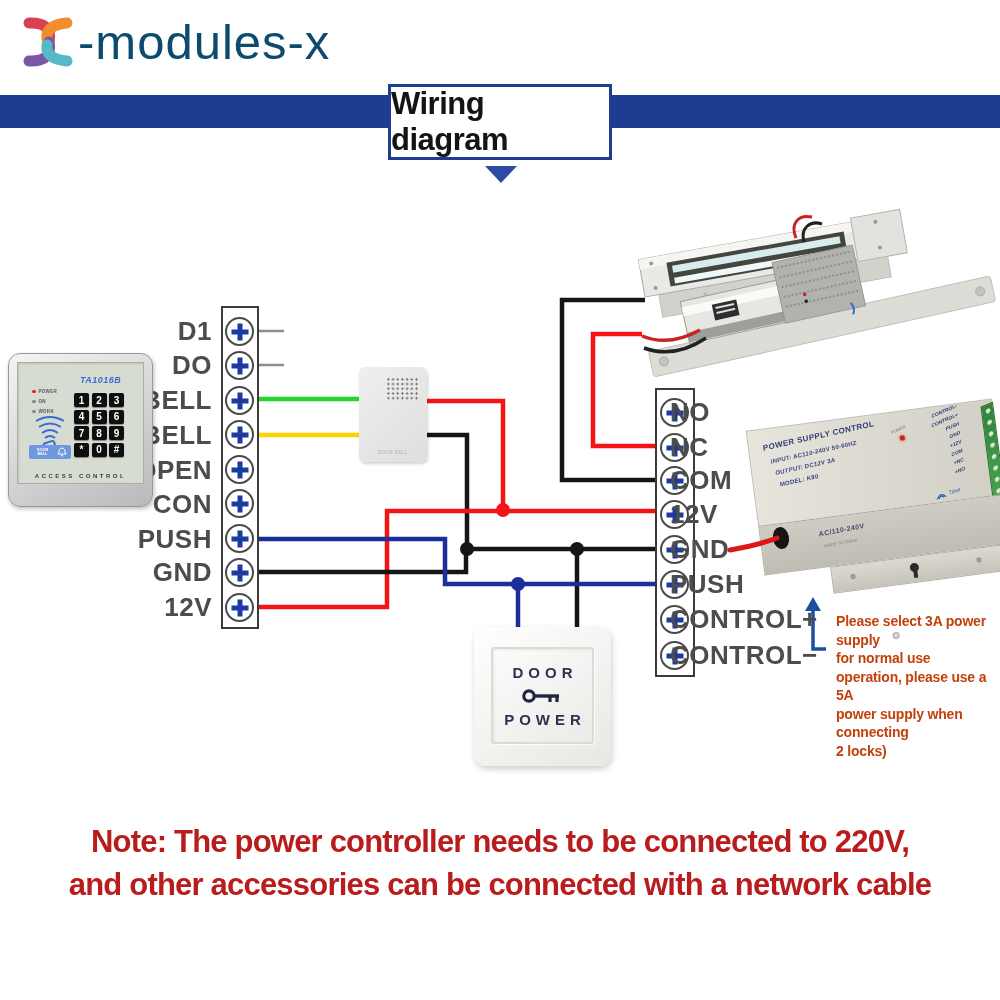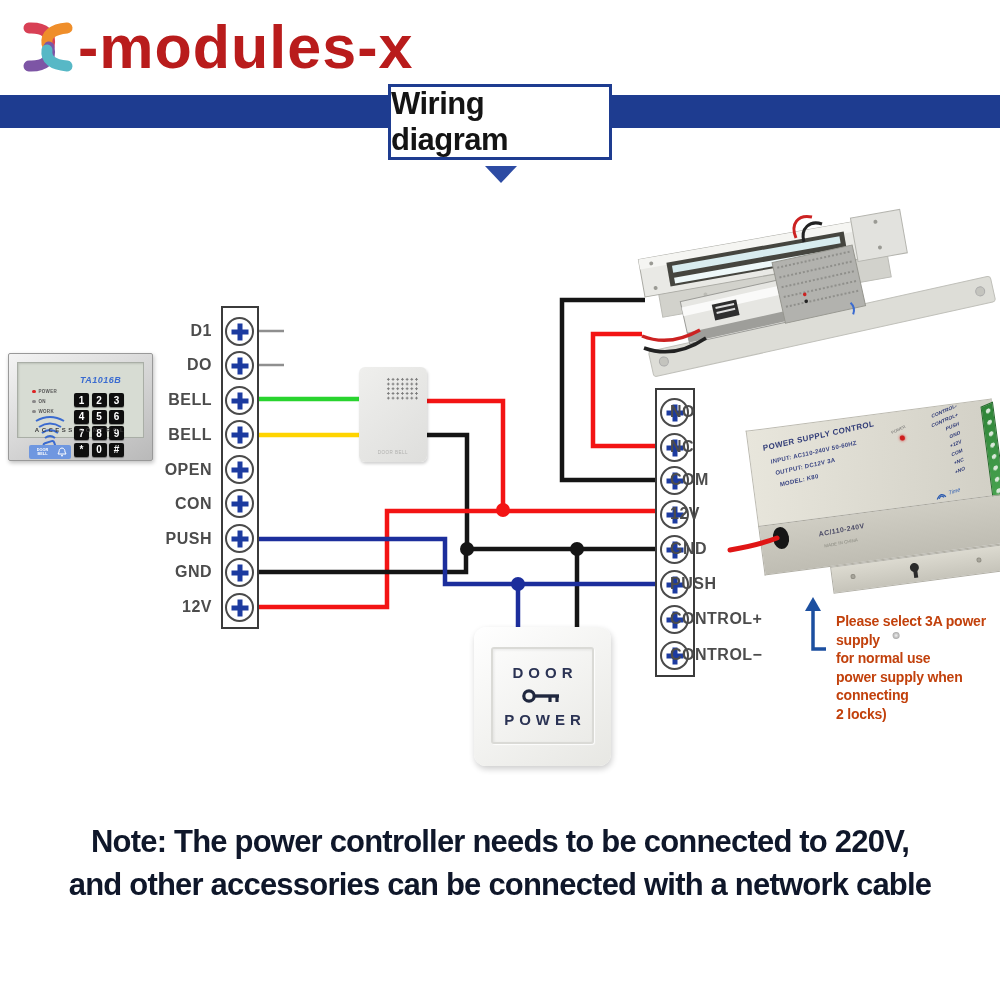--- a/index.html
+++ b/index.html
@@ -1,56 +1,56 @@
 <!DOCTYPE html>
 <html><head>
 <meta charset="utf-8">
 <style>
   html,body{margin:0;padding:0;background:#fff;}
   *{box-sizing:border-box;font-family:"Liberation Sans",sans-serif;}
   .canvas{position:relative;width:1000px;height:1000px;background:#fff;overflow:hidden;}
 
   
   .logo{position:absolute;left:18px;top:12px;display:flex;align-items:center;gap:2px;}
-  .logo-text{font-size:61px;font-weight:700;color:#b91c1c;letter-spacing:1px;margin-left:-2px;}
+  .logo-text{font-size:49px;font-weight:400;color:#0c4a6e;letter-spacing:1px;margin-left:-2px;}
   .blue-bar{position:absolute;left:0;top:95px;width:1000px;height:33px;background:#1e3c90;}
   .title-box{position:absolute;left:388px;top:84px;width:224px;height:76px;background:#fff;
     border:3px solid #1e3c90;display:flex;align-items:center;justify-content:center;}
   .title-box span{font-size:31px;font-weight:600;color:#141414;letter-spacing:-0.5px;}
   .down-triangle{position:absolute;left:485px;top:166px;width:0;height:0;
     border-left:16px solid transparent;border-right:16px solid transparent;border-top:17px solid #2d4ba3;}
 
   
   .layer{position:absolute;left:0;top:0;}
   #wires{z-index:1;} #locks{z-index:2;} #overlay{z-index:4;}
 
   
   .tblock{position:absolute;background:#fff;border:2.5px solid #3b3b3b;z-index:3;}
   .term{position:absolute;left:2px;width:29px;height:29px;border:2px solid #4a4a4a;border-radius:50%;background:#fff;}
   .term::before{content:"";position:absolute;left:50%;top:50%;transform:translate(-50%,-50%);width:17px;height:5px;background:#1c3ba0;}
   .term::after{content:"";position:absolute;left:50%;top:50%;transform:translate(-50%,-50%);width:5px;height:17px;background:#1c3ba0;}
-  .tlabel{position:absolute;z-index:3;font-size:16px;font-weight:600;color:#4c4c4c;letter-spacing:0.5px;height:24px;line-height:24px;}
+  .tlabel{position:absolute;z-index:3;font-size:26px;font-weight:600;color:#4c4c4c;letter-spacing:0.5px;height:24px;line-height:24px;}
   .tlabel.left{left:124px;width:88px;text-align:right;}
   .tlabel.right{left:670px;width:140px;text-align:left;}
 
   
   .wg26{position:absolute;left:282px;top:312px;width:62px;height:69px;background:#fff;border:2px solid #a8a8a8;
     z-index:3;display:flex;flex-direction:column;align-items:center;justify-content:center;color:#8d8d8d;
     font-size:15px;font-weight:700;line-height:1.35;}
 
   
   .doorbell{position:absolute;left:359px;top:367px;width:68px;height:95px;z-index:3;
     background:linear-gradient(135deg,#efefed,#dededc);border-radius:6px;box-shadow:1px 2px 3px rgba(0,0,0,0.18);}
   .grille{position:absolute;left:27px;top:10px;width:33px;height:24px;
     background-image:radial-gradient(#7a7a7a 1.1px,transparent 1.3px);background-size:4.7px 4.7px;}
   .doorbell-label{position:absolute;left:0;bottom:7px;width:100%;text-align:center;font-size:4.5px;color:#b0b0ae;letter-spacing:0.5px;}
 
   
-  .keypad{position:absolute;left:8px;top:353px;width:145px;height:108px;z-index:3;
-    background:linear-gradient(150deg,#f4f4f4,#b9b9b9);border:1px solid #999;border-radius:2px;
+  .keypad{position:absolute;left:8px;top:353px;width:145px;height:154px;z-index:3;
+    background:linear-gradient(150deg,#f4f4f4,#b9b9b9);border:1px solid #999;border-radius:12px;
     box-shadow:1px 2px 4px rgba(0,0,0,0.25);}
   .keypad-panel{position:absolute;left:8px;top:8px;right:8px;bottom:22px;background:#d7dcd3;
     border:1px solid #a9aea6;box-shadow:inset 1px 1px 2px rgba(0,0,0,0.12);}
   .kp-model{position:absolute;left:62px;top:12px;font-size:9px;font-weight:700;font-style:italic;color:#3a6bd0;letter-spacing:0.5px;}
   .kp-led{position:absolute;left:14px;display:flex;align-items:center;gap:3px;}
   .kp-led .dot{width:3.5px;height:3.5px;border-radius:50%;}
   .kp-led span{font-size:4.5px;color:#555;font-weight:700;letter-spacing:0.3px;}
   .kp-keys{position:absolute;left:56px;top:30px;display:grid;grid-template-columns:repeat(3,15px);grid-auto-rows:14px;gap:2.5px;}
   .kp-key{background:#0e0e0e;border-radius:2px;color:#fff;font-size:10px;font-weight:700;
     display:flex;align-items:center;justify-content:center;box-shadow:0 1px 1px rgba(0,0,0,0.4);}
@@ -92,21 +92,21 @@
   .psu-bracket{position:absolute;left:66px;top:146px;width:175px;height:27px;background:linear-gradient(#dcdad0,#c6c4ba);
     border:1px solid #b0aea4;}
   .psu-keyhole{position:absolute;left:78px;top:6px;width:9px;height:9px;border-radius:50%;background:#2b2b2b;}
   .psu-keyhole::after{content:"";position:absolute;left:2.5px;top:7px;width:4px;height:8px;background:#2b2b2b;}
   .psu-bhole{position:absolute;top:9px;width:5px;height:5px;border-radius:50%;background:#a8a69c;border:1px solid #908e84;}
 
   
   .annotation{position:absolute;left:836px;top:612px;width:162px;z-index:3;font-size:14px;font-weight:600;
     color:#c2410c;line-height:18.5px;letter-spacing:-0.2px;}
   .note{position:absolute;left:0;top:820px;width:1000px;text-align:center;z-index:3;
-    font-size:31px;font-weight:600;color:#0f172a;line-height:43px;letter-spacing:-0.8px;}
+    font-size:31px;font-weight:600;color:#b91c1c;line-height:43px;letter-spacing:-0.8px;}
 </style>
 </head>
 <body>
 
 <div class="canvas">
 
   <div class="logo">
     <svg width="60" height="60" viewBox="0 0 60 60">
       <path d="M11,11 Q35,10 31,30" stroke="#d84055" stroke-width="11" stroke-linecap="round" fill="none"></path>
       <path d="M49,11 Q27,13 29,27" stroke="#ef8e2a" stroke-width="11" stroke-linecap="round" fill="none"></path>
@@ -339,20 +339,21 @@
   </div>
 
   <svg id="overlay" class="layer" width="1000" height="1000">
     <ellipse cx="781" cy="538" rx="8" ry="11" fill="#161616" transform="rotate(-10 781 538)"></ellipse>
     <path d="M730,550 C748,547 764,543 777,538" stroke="#e01515" stroke-width="5" fill="none" stroke-linecap="round"></path>
   </svg>
 
   <div class="annotation">
     <div>Please select 3A power supply</div>
     <div>for normal use</div>
+    <div>operation, please use a 5A</div>
     <div>power supply when connecting</div>
     <div>2 locks)</div>
   </div>
 
   <div class="note">
     <div>Note: The power controller needs to be connected to 220V,</div>
     <div>and other accessories can be connected with a network cable</div>
   </div>
 
 </div>

